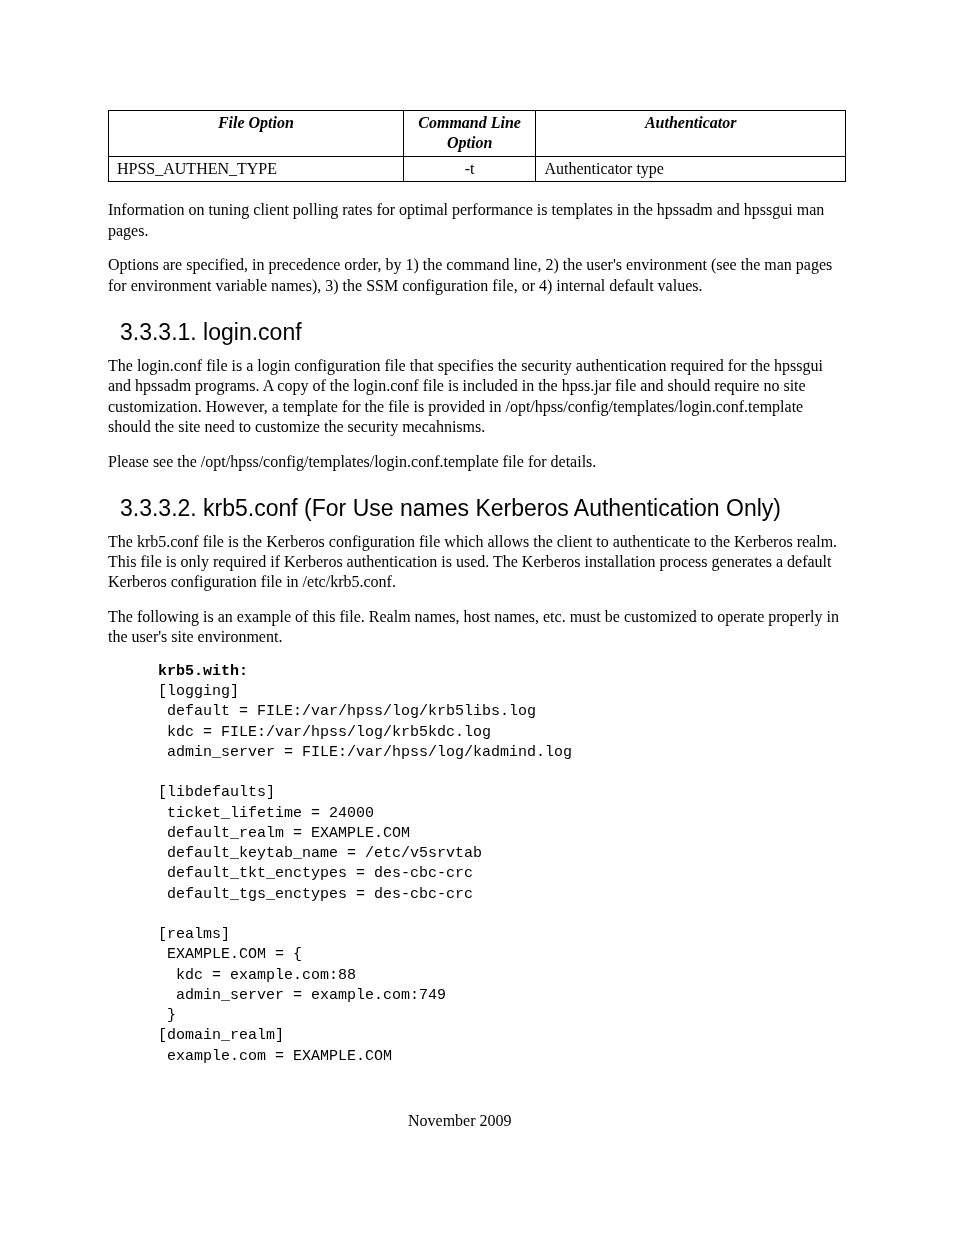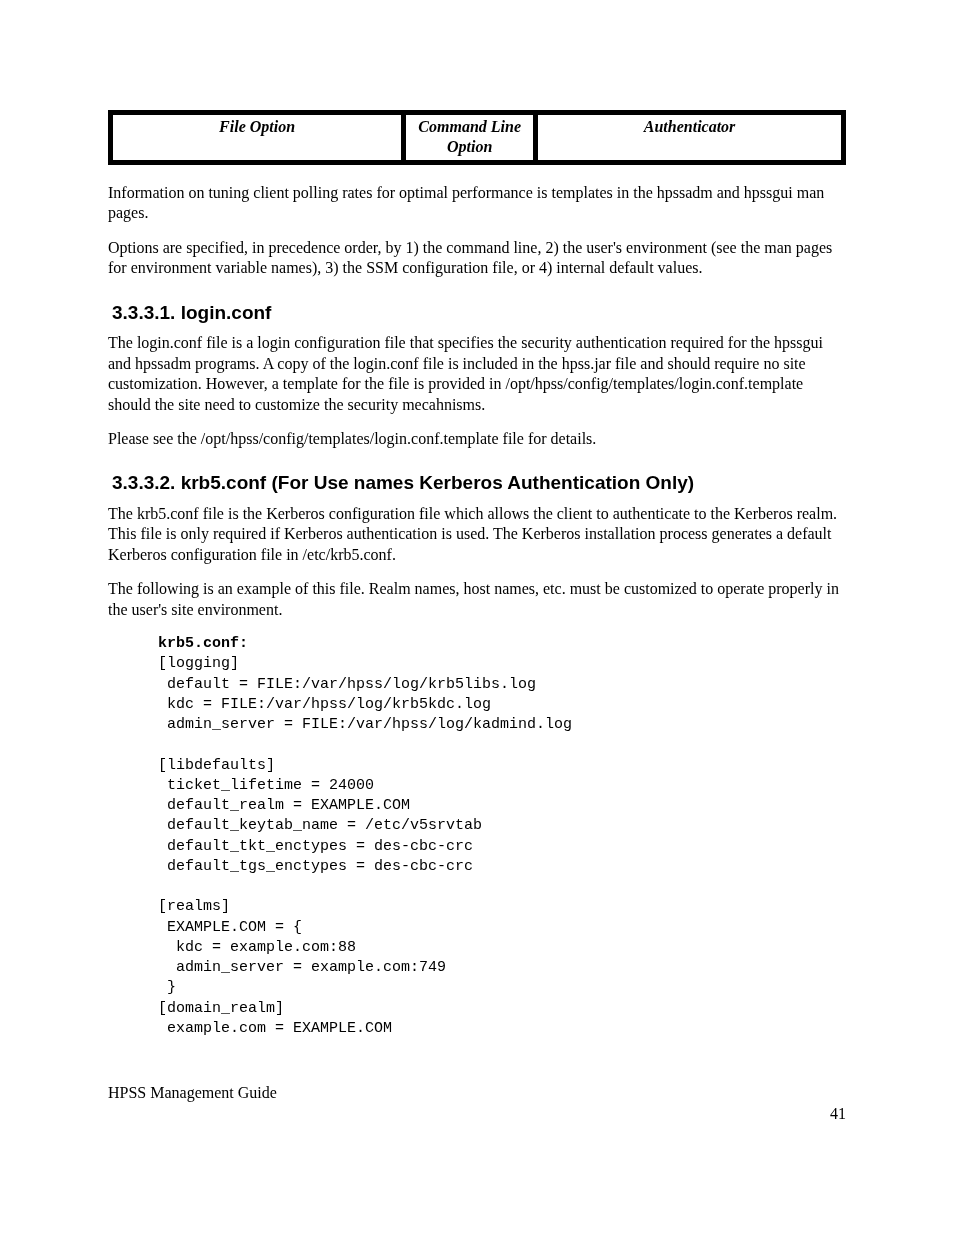--- a/index.html
+++ b/index.html
@@ -11,39 +11,39 @@
     box-sizing: border-box;
     color: #000;
     line-height: 1.28;
   }
   table.opts {
     border-collapse: collapse;
     width: 100%;
     margin-bottom: 18px;
   }
   table.opts th, table.opts td {
-    border: 5px solid #000000;
+    border: 1px solid #000000;
     padding: 2px 8px;
     vertical-align: top;
   }
   table.opts th {
     font-weight: bold;
     font-style: italic;
     text-align: center;
   }
   table.opts col.c1 { width: 40%; }
   table.opts col.c2 { width: 18%; }
   table.opts col.c3 { width: 42%; }
   td.cmd { text-align: center; }
   p { margin: 0 0 14px 0; text-align: left; }
   h3.sec {
     font-family: Arial, Helvetica, sans-serif;
-    font-weight: bold;
-    font-size: 19px;
-    margin: 22px 0 8px 4px;
+    font-weight: normal;
+    font-size: 23px;
+    margin: 22px 0 8px 12px;
   }
   .bold { font-weight: normal; }
   pre.code {
     font-family: "Courier New", Courier, monospace;
     font-size: 15px;
     white-space: pre;
     margin: 2px 0 0 50px;
     line-height: 1.35;
   }
   pre.code .bh { font-weight: bold; }
@@ -64,40 +64,45 @@
       <col class="c1">
       <col class="c2">
       <col class="c3">
     </colgroup>
   <tbody>
       <tr>
     <th>File Option</th>
     <th>Command Line Option</th>
     <th>Authenticator</th>
   </tr>
+  <tr>
+    <td>HPSS_AUTHEN_TYPE</td>
+    <td class="cmd">-t</td>
+    <td>Authenticator type</td>
+  </tr>
 </tbody>
   </table>
 
 <p><span>Information on tuning client polling rates for optimal performance is templates in the </span><span class="bold">hpssadm</span><span> and </span><span class="bold">hpssgui</span><span> man pages.</span></p>
 
 <p>Options are specified, in precedence order, by 1) the command line, 2) the user's environment (see the man pages for environment variable names), 3) the SSM configuration file, or 4) internal default values.</p>
 
 <h3 class="sec">3.3.3.1.   login.conf</h3>
 
 <p><span>The login.conf file is a login configuration file that specifies the security authentication required for the </span><span class="bold">hpssgui</span><span> and </span><span class="bold">hpssadm</span><span> programs.  A copy of the login.conf file is included in the hpss.jar file and should require no site customization.  However, a template for the file is provided in  /opt/hpss/config/templates/login.conf.template should the site need to customize the security mecahnisms.</span></p>
 
 <p>Please see the /opt/hpss/config/templates/login.conf.template file for details.</p>
 
 <h3 class="sec">3.3.3.2.   krb5.conf (For Use names Kerberos Authentication Only)</h3>
 
 <p>The krb5.conf file is the Kerberos configuration file which allows the client to authenticate to the Kerberos realm.  This file is only required if Kerberos authentication is used.  The Kerberos installation process generates a default Kerberos configuration file in /etc/krb5.conf.</p>
 
 <p>The following is an example of this file.  Realm names, host names, etc. must be customized to operate properly in the user's site environment.</p>
 
-<pre class="code"><span class="bh">krb5.conf:</span>
+<pre class="code"><span class="bh">krb5.with:</span>
 <span>[logging]
  default = FILE:/var/hpss/log/krb5libs.log
  kdc = FILE:/var/hpss/log/krb5kdc.log
  admin_server = FILE:/var/hpss/log/kadmind.log
 
 [libdefaults]
  ticket_lifetime = 24000
  default_realm = EXAMPLE.COM
  default_keytab_name = /etc/v5srvtab
  default_tkt_enctypes = des-cbc-crc
@@ -106,19 +111,20 @@
 [realms]
  EXAMPLE.COM = {
   kdc = example.com:88
   admin_server = example.com:749
  }
 [domain_realm]
  example.com = EXAMPLE.COM</span></pre>
 
 <div class="footer">
   <div class="left">
-    <div>HPSS Management Guide</div>
+  </div>
+  <div class="center">
+    <div>November 2009</div>
   </div>
   <div class="right">
     <div>&nbsp;</div>
-    <div>41</div>
   </div>
 </div>
 
 </body></html>

